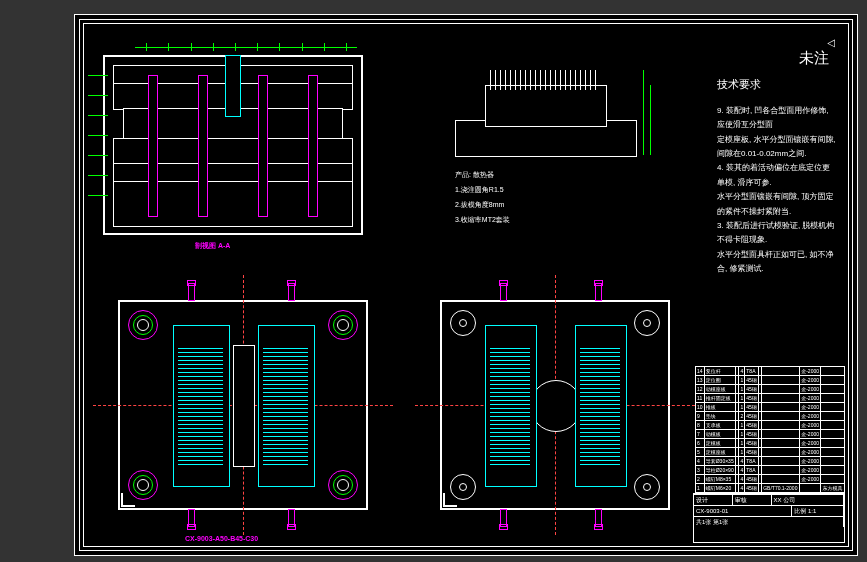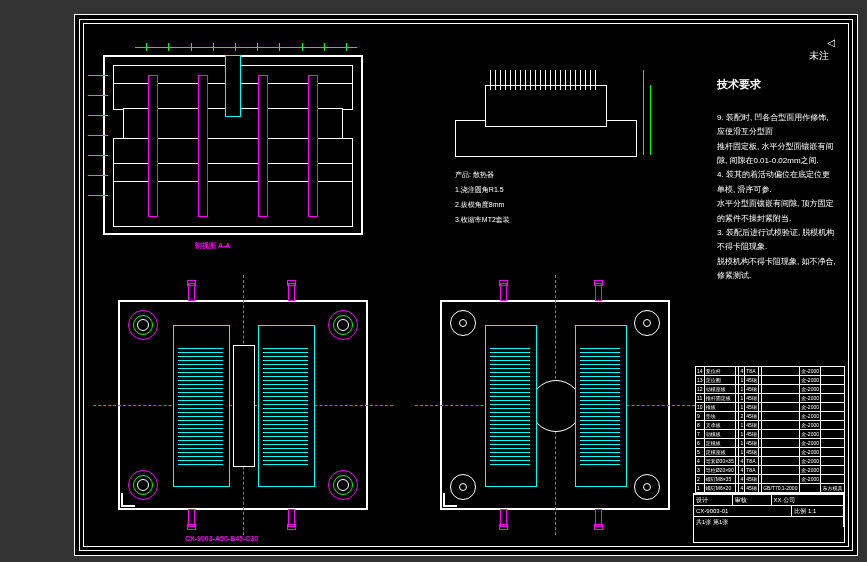--- a/index.html
+++ b/index.html
@@ -3,29 +3,29 @@
 <meta charset="utf-8">
 <style>
 body{margin:0;background:#333;font-family:sans-serif;overflow:hidden}
 .canvas{width:867px;height:562px;background:#333;position:relative}
 .sheet{position:absolute;left:74px;top:14px;width:782px;height:540px;background:#000;border:1px solid #fff}
 .frame{position:absolute;left:8px;top:8px;right:8px;bottom:8px;border:1px solid #fff}
 .inner-frame{position:absolute;left:4px;top:4px;right:4px;bottom:4px;border:1px solid #fff}
 .vtext{color:#fff;font-size:7px;position:absolute}
 .mtext{color:#f0f;font-size:7px;position:absolute;font-weight:bold}
 .req{position:absolute;right:20px;top:60px;width:120px;color:#fff;font-size:8px;line-height:1.8}
-.req-title{font-size:11px;font-weight:bold;margin-bottom:16px}
+.req-title{font-size:11px;font-weight:normal;margin-bottom:9px}
 .bom{position:absolute;right:12px;bottom:12px;width:150px;font-size:5px;color:#fff}
 .bom table{border-collapse:collapse;width:100%}
 .bom td{border:1px solid #fff;padding:0 1px;height:8px;line-height:8px;white-space:nowrap;overflow:hidden}
 .tblock{position:absolute;right:12px;bottom:12px;width:150px;border:1px solid #fff}
 .tblock-row{display:flex;border-top:1px solid #fff;height:10px}
 .tblock-cell{border-right:1px solid #fff;font-size:6px;color:#fff;padding:0 2px;line-height:10px}
 .arrow{position:absolute;right:22px;top:22px;color:#fff;font-size:10px}
-.unnamed{position:absolute;right:28px;top:34px;color:#fff;font-size:10px}
+.unnamed{position:absolute;right:28px;top:34px;color:#fff;font-size:15px}
 .section-view{position:absolute;left:28px;top:40px;width:260px;height:180px}
 .section-outline{position:absolute;inset:0;border:2px solid #fff}
 .hatch{background:repeating-linear-gradient(45deg,#0ff 0,#0ff 1px,transparent 1px,transparent 4px)}
 .hatch2{background:repeating-linear-gradient(-45deg,#0ff 0,#0ff 1px,transparent 1px,transparent 4px)}
 .part{position:absolute;background:#000;border:1px solid #fff}
 .iso-view{position:absolute;left:380px;top:55px;width:180px;height:90px}
 .comb{position:absolute;background:repeating-linear-gradient(90deg,#fff 0,#fff 1px,transparent 1px,transparent 5px)}
 .plan-view{position:absolute;left:28px;top:270px;width:280px;height:240px}
 .plan-view2{position:absolute;left:350px;top:270px;width:260px;height:240px}
 .plate{position:absolute;border:2px solid #fff;background:#000}
@@ -172,25 +172,25 @@
   <div class="pin" style="left:75px;top:-2px;height:16px"></div>
   <div class="pin" style="left:170px;top:-2px;height:16px"></div>
   <div class="pin" style="left:75px;bottom:-2px;height:16px;transform:rotate(180deg)"></div>
   <div class="pin" style="left:170px;bottom:-2px;height:16px;transform:rotate(180deg)"></div>
   <div class="corner-mark" style="left:18px;bottom:18px"></div>
 </div>
 
 <div class="req">
   <div class="req-title">技术要求</div>
   <div>9. 装配时, 凹各合型面用作修饰, 应使滑互分型面</div>
-  <div>推杆固定板, 水平分型面镶嵌有间隙, 间隙在0.01-0.02mm之间.</div>
+  <div>定模座板, 水平分型面镶嵌有间隙, 间隙在0.01-0.02mm之间.</div>
   <div>4. 装其的着活动偏位在底定位更单模, 滑序可参.</div>
   <div>水平分型面镶嵌有间隙, 顶方固定的紧件不操封紧附当.</div>
   <div>3. 装配后进行试模验证, 脱模机构不得卡阻现象.</div>
-  <div>脱模机构不得卡阻现象, 如不净合, 修紧测试.</div>
+  <div>水平分型面具杆正如可已, 如不净合, 修紧测试.</div>
 </div>
 
 <div class="bom" style="bottom:62px">
   <table>
     <tbody id="bom-body">
             <tr>
               <td>14</td>
               <td>复位杆</td>
               <td></td>
               <td>4</td>

